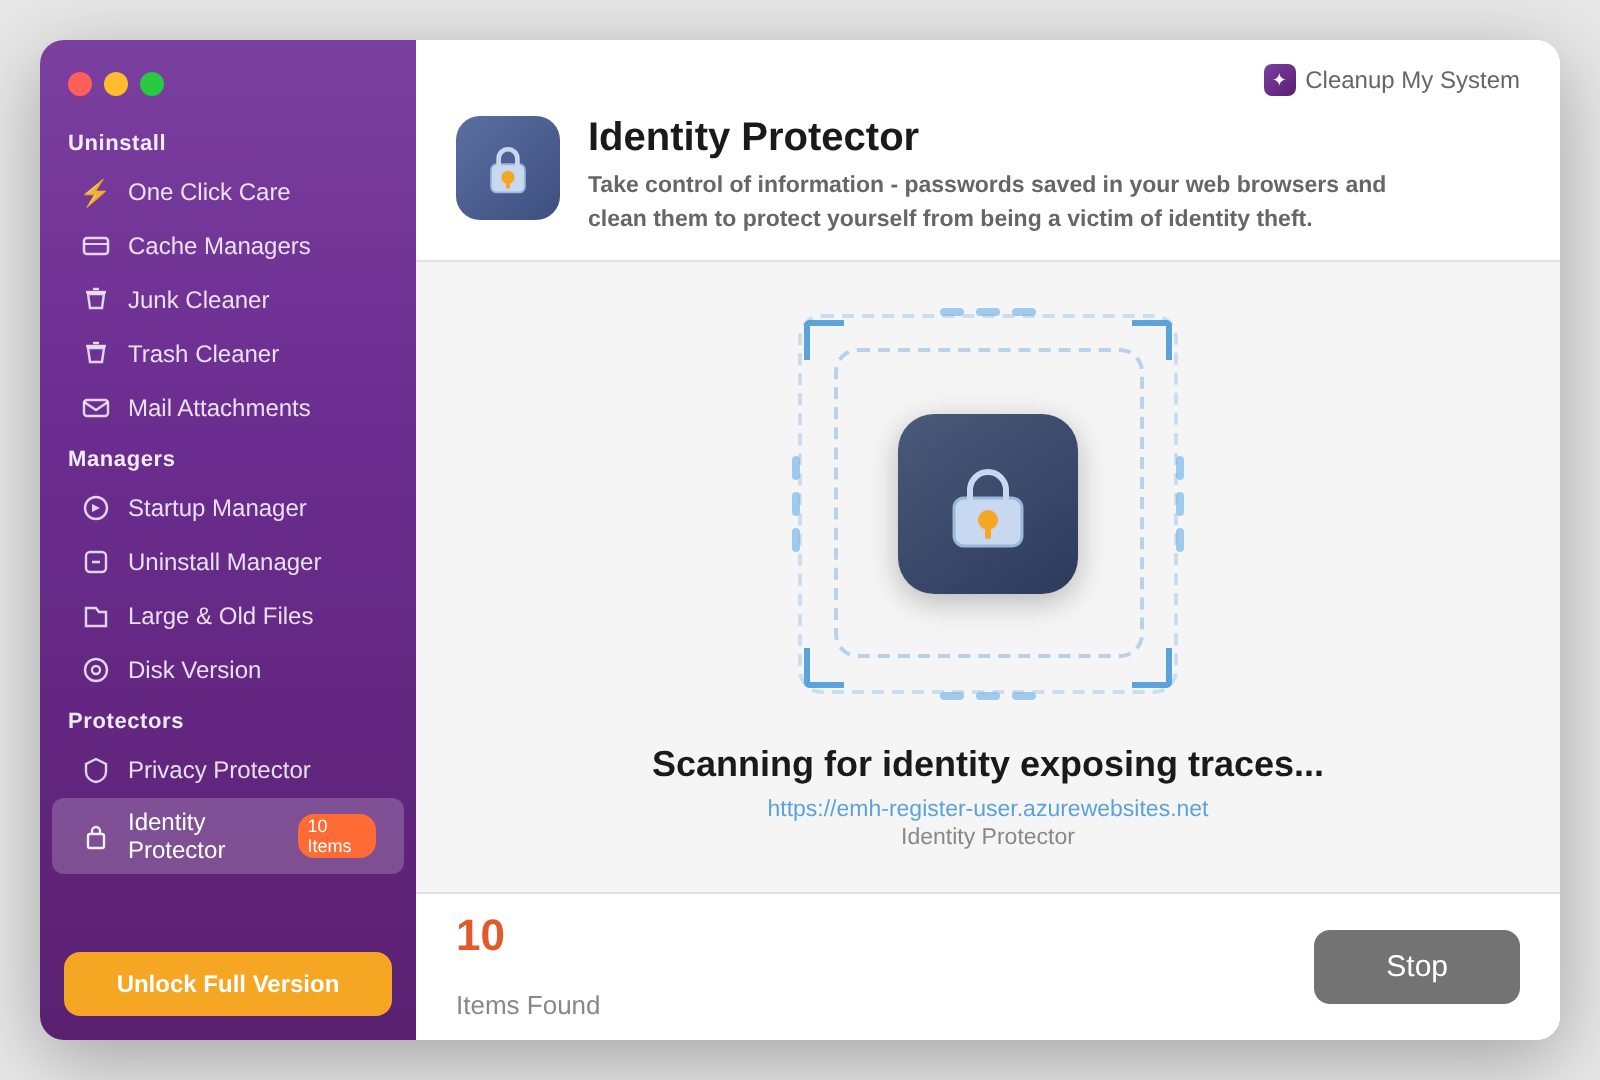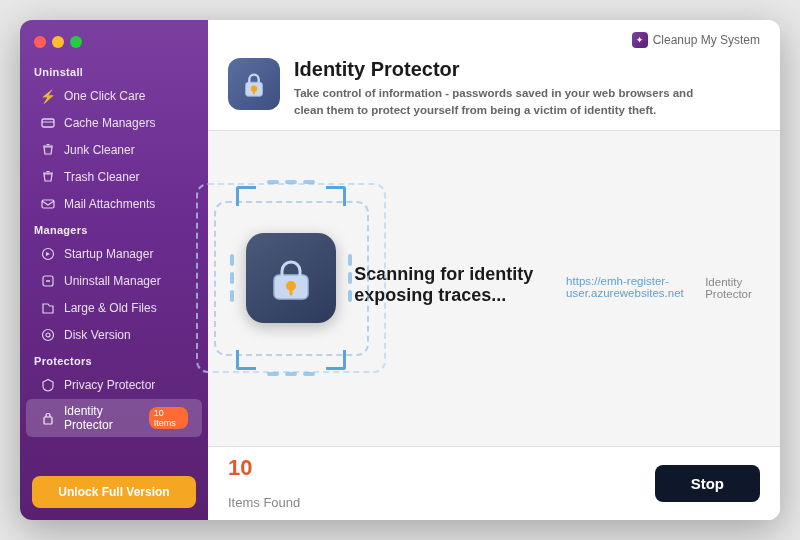--- a/index.html
+++ b/index.html
@@ -157,20 +157,21 @@
       font-size: 11.5px;
       color: #666;
       line-height: 1.5;
       max-width: 430px;
       font-weight: bold;
     }
     
     .scan-area {
       flex: 1;
       display: flex;
+      flex-direction: column;
       align-items: center;
       justify-content: center;
       padding: 20px;
       position: relative;
     }
     .scan-graphic {
       position: relative;
       width: 200px;
       height: 200px;
       display: flex;
@@ -278,27 +279,27 @@
       font-weight: 700;
       color: #e05a2b;
       line-height: 1;
     }
     .items-label {
       font-size: 13px;
       color: #888;
       margin-top: 16px;
     }
     .stop-btn {
-      background: #0f172a;
+      background: #737373;
       color: white;
       border: none;
       border-radius: 8px;
       padding: 10px 36px;
       font-size: 15px;
-      font-weight: 700;
+      font-weight: 400;
       cursor: pointer;
     }
   </style>
 </head>
 <body>
 
 <div class="window">
 
   <div class="sidebar">
     <div class="traffic-lights">

